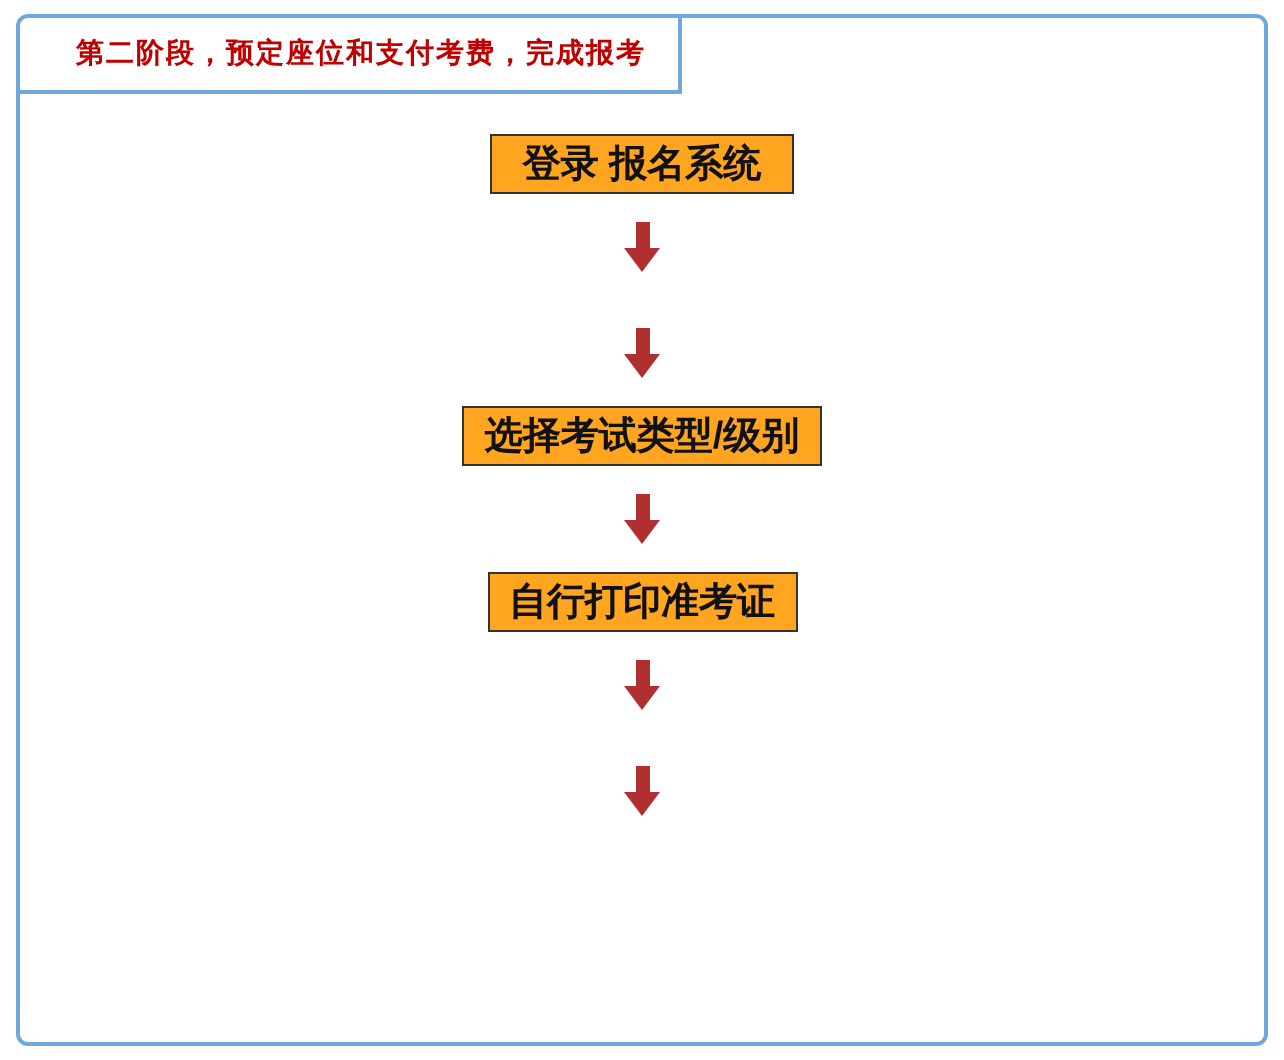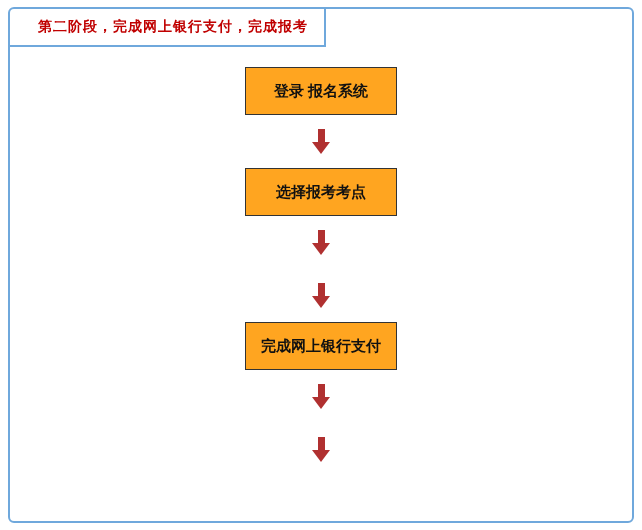--- a/index.html
+++ b/index.html
@@ -38,29 +38,29 @@
   }
   .flow {
     display: flex;
     flex-direction: column;
     align-items: center;
     padding-top: 20px;
   }
   .step-box {
     box-sizing: border-box;
     min-width: 152px;
-    height: 48px;
+    height: 30px;
     padding: 0 10px;
     display: flex;
     align-items: center;
     justify-content: center;
     background: var(--orange, #FFA520);
     border: 1px solid #333333;
     color: #111111;
-    font-size: 15px;
+    font-size: 19px;
     font-weight: bold;
     white-space: nowrap;
   }
   .step-box.highlight {
     background: var(--orange-strong, #FF9100);
     border: 1px solid var(--orange-strong, #FF9100);
     color: #ffffff;
   }
   .arrow {
     display: flex;
@@ -79,43 +79,43 @@
     border-left: 9px solid transparent;
     border-right: 9px solid transparent;
     border-top: 12px solid var(--arrow-red, #B03030);
   }
 </style>
 </head>
 <body>
 
 <div class="stage">
   <div class="panel">
-    <div class="title-tab">第二阶段，完成网上银行支付，完成报考</div>
+    <div class="title-tab">第二阶段，预定座位和支付考费，完成报考</div>
     <div class="flow">
   <div class="step-box">登录 报名系统</div>
-
-  <div class="arrow">
-    <div class="stem"></div>
-    <div class="head"></div>
-  </div>
-
-  <div class="step-box">选择报考考点</div>
 
   <div class="arrow">
     <div class="stem"></div>
     <div class="head"></div>
   </div>
 
 
   <div class="arrow">
     <div class="stem"></div>
     <div class="head"></div>
   </div>
 
-  <div class="step-box">完成网上银行支付</div>
+  <div class="step-box">选择考试类型/级别</div>
+
+  <div class="arrow">
+    <div class="stem"></div>
+    <div class="head"></div>
+  </div>
+
+  <div class="step-box">自行打印准考证</div>
 
   <div class="arrow">
     <div class="stem"></div>
     <div class="head"></div>
   </div>
 
 
   <div class="arrow">
     <div class="stem"></div>
     <div class="head"></div>

